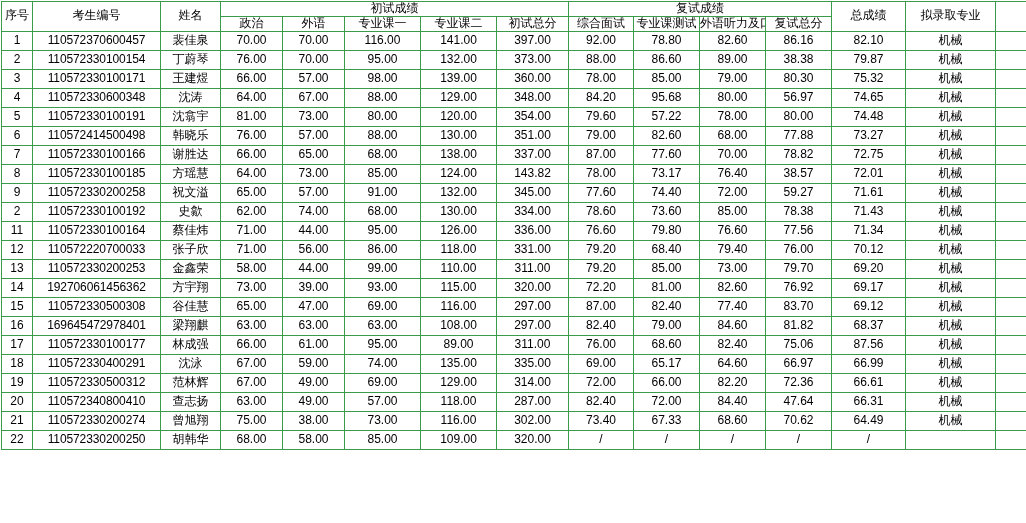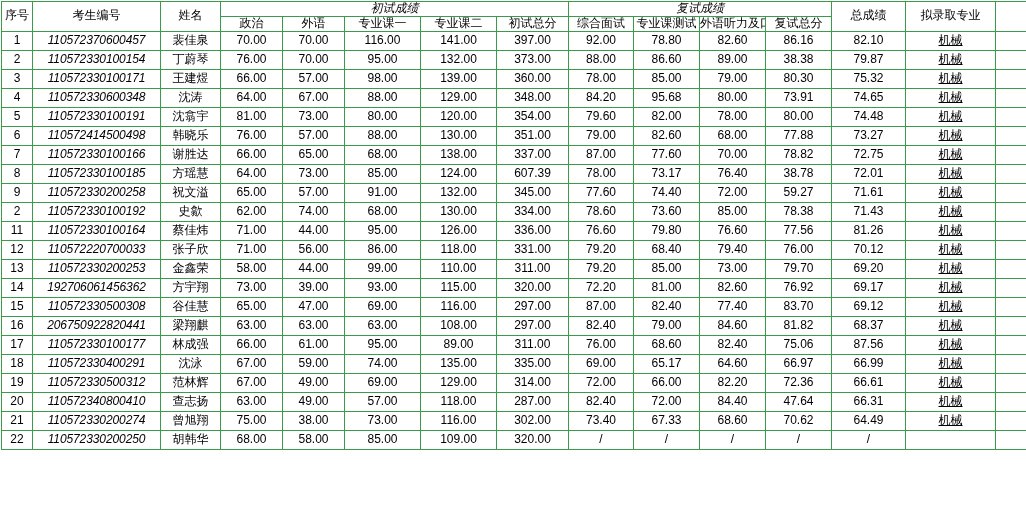--- a/index.html
+++ b/index.html
@@ -31,41 +31,40 @@
     white-space: nowrap;
     overflow: hidden;
   }
   
   .hdr {
     font-size: 12.5px;
     padding: 2px 1px;
   }
   .hdr-group {
     font-size: 12.5px;
-    font-style: italic;
   }
   .hdr-wrap {
     white-space: normal;
     word-break: break-all;
     line-height: 1.15;
     padding: 1px 0;
   }
   
   tbody td {
     height: 18px;
     font-size: 12px;
     font-family: "Liberation Sans", "DejaVu Sans", sans-serif;
   }
   td.num {
     font-family: "Liberation Sans", "DejaVu Sans", sans-serif;
   }
   td.idx { font-size: 12px; }
-  td.code { font-size: 12.5px; letter-spacing: -0.1px; font-style: italic; }
+  td.code { font-size: 12.5px; letter-spacing: -0.1px; }
   td.name { font-size: 12.5px; }
-  td.major { font-size: 12.5px; text-decoration: underline; }
+  td.major { font-size: 12.5px; }
   td.remark { font-size: 12.5px; }
 
   
   col.c-idx   { width: 31px; }
   col.c-code  { width: 128px; }
   col.c-name  { width: 60px; }
   col.c-pol   { width: 62px; }
   col.c-for   { width: 62px; }
   col.c-maj1  { width: 76px; }
   col.c-maj2  { width: 76px; }
@@ -179,36 +178,36 @@
         <td class="code">110572330600348</td>
         <td class="name">沈涛</td>
         <td class="num">64.00</td>
         <td class="num">67.00</td>
         <td class="num">88.00</td>
         <td class="num">129.00</td>
         <td class="num">348.00</td>
         <td class="num">84.20</td>
         <td class="num">95.68</td>
         <td class="num">80.00</td>
-        <td class="num">73.91</td>
+        <td class="num">56.97</td>
         <td class="num">74.65</td>
         <td class="major">机械</td>
         <td class="remark"></td>
       </tr>
       <tr>
         <td class="idx">5</td>
         <td class="code">110572330100191</td>
         <td class="name">沈翕宇</td>
         <td class="num">81.00</td>
         <td class="num">73.00</td>
         <td class="num">80.00</td>
         <td class="num">120.00</td>
         <td class="num">354.00</td>
         <td class="num">79.60</td>
-        <td class="num">82.00</td>
+        <td class="num">57.22</td>
         <td class="num">78.00</td>
         <td class="num">80.00</td>
         <td class="num">74.48</td>
         <td class="major">机械</td>
         <td class="remark"></td>
       </tr>
       <tr>
         <td class="idx">6</td>
         <td class="code">110572414500498</td>
         <td class="name">韩晓乐</td>
@@ -243,25 +242,25 @@
         <td class="remark"></td>
       </tr>
       <tr>
         <td class="idx">8</td>
         <td class="code">110572330100185</td>
         <td class="name">方瑶慧</td>
         <td class="num">64.00</td>
         <td class="num">73.00</td>
         <td class="num">85.00</td>
         <td class="num">124.00</td>
-        <td class="num">607.39</td>
+        <td class="num">143.82</td>
         <td class="num">78.00</td>
         <td class="num">73.17</td>
         <td class="num">76.40</td>
-        <td class="num">38.78</td>
+        <td class="num">38.57</td>
         <td class="num">72.01</td>
         <td class="major">机械</td>
         <td class="remark"></td>
       </tr>
       <tr>
         <td class="idx">9</td>
         <td class="code">110572330200258</td>
         <td class="name">祝文溢</td>
         <td class="num">65.00</td>
         <td class="num">57.00</td>
@@ -299,21 +298,21 @@
         <td class="name">蔡佳炜</td>
         <td class="num">71.00</td>
         <td class="num">44.00</td>
         <td class="num">95.00</td>
         <td class="num">126.00</td>
         <td class="num">336.00</td>
         <td class="num">76.60</td>
         <td class="num">79.80</td>
         <td class="num">76.60</td>
         <td class="num">77.56</td>
-        <td class="num">81.26</td>
+        <td class="num">71.34</td>
         <td class="major">机械</td>
         <td class="remark"></td>
       </tr>
       <tr>
         <td class="idx">12</td>
         <td class="code">110572220700033</td>
         <td class="name">张子欣</td>
         <td class="num">71.00</td>
         <td class="num">56.00</td>
         <td class="num">86.00</td>
@@ -373,21 +372,21 @@
         <td class="num">87.00</td>
         <td class="num">82.40</td>
         <td class="num">77.40</td>
         <td class="num">83.70</td>
         <td class="num">69.12</td>
         <td class="major">机械</td>
         <td class="remark"></td>
       </tr>
       <tr>
         <td class="idx">16</td>
-        <td class="code">206750922820441</td>
+        <td class="code">169645472978401</td>
         <td class="name">梁翔麒</td>
         <td class="num">63.00</td>
         <td class="num">63.00</td>
         <td class="num">63.00</td>
         <td class="num">108.00</td>
         <td class="num">297.00</td>
         <td class="num">82.40</td>
         <td class="num">79.00</td>
         <td class="num">84.60</td>
         <td class="num">81.82</td>

